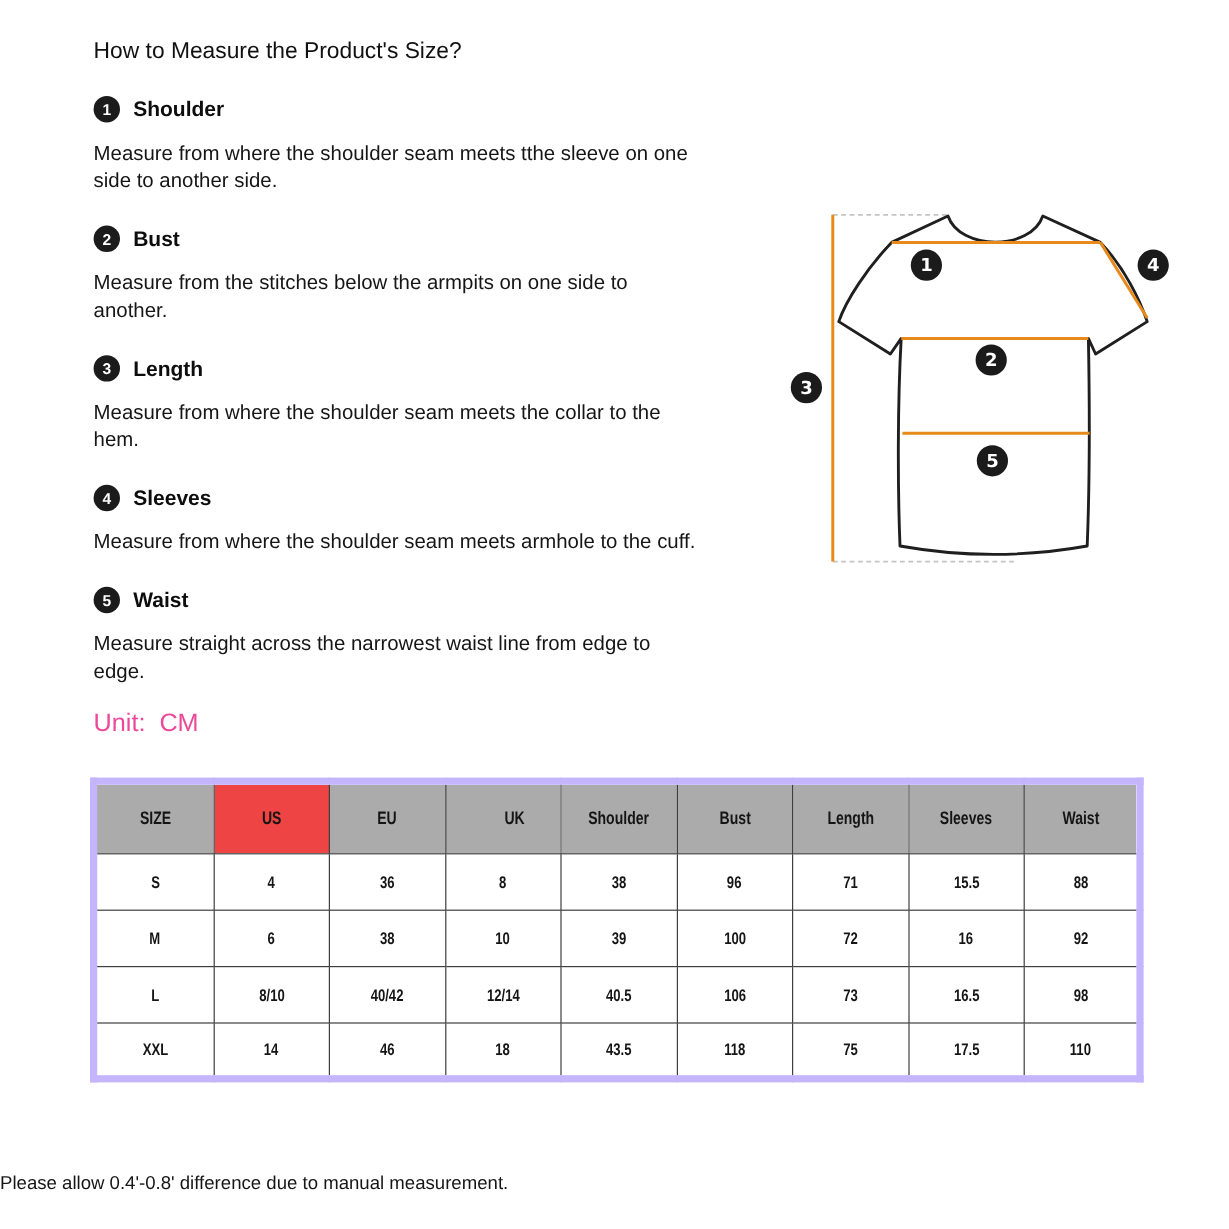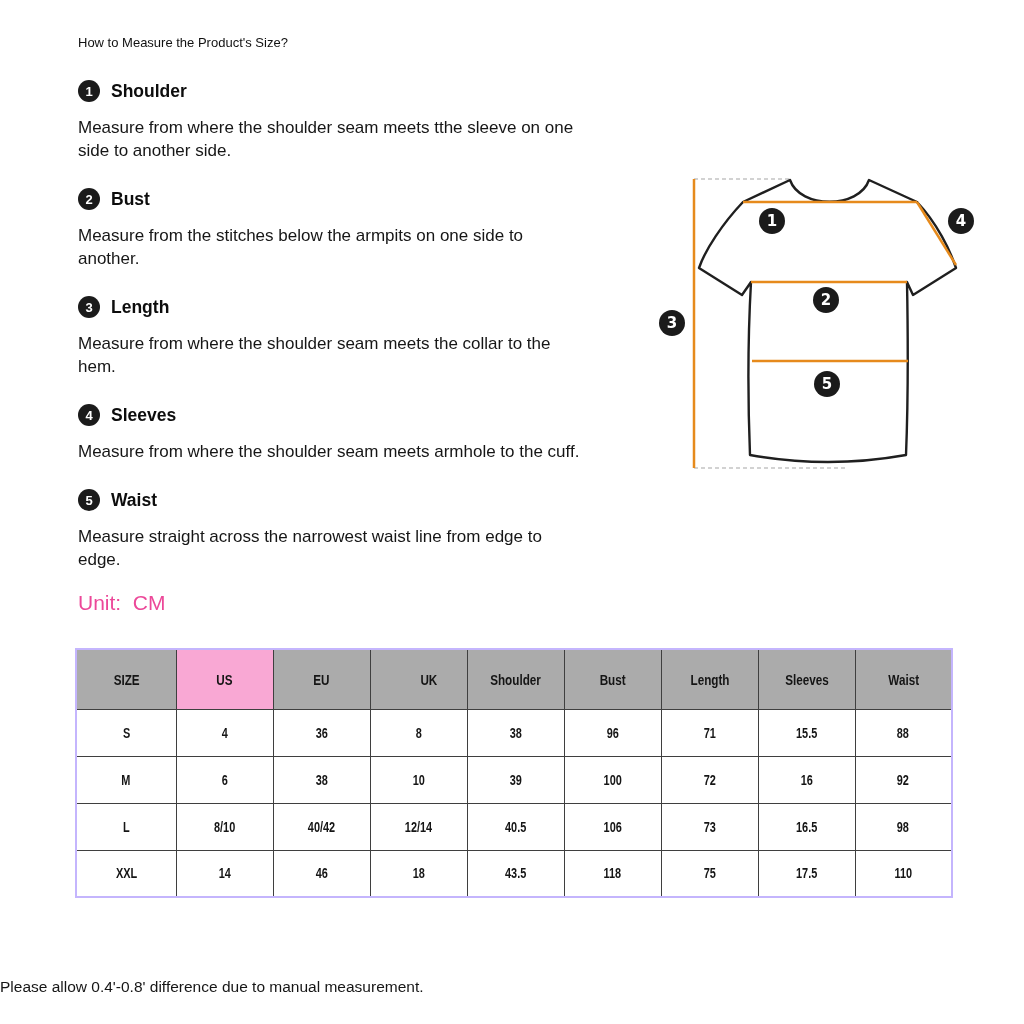--- a/index.html
+++ b/index.html
@@ -5,39 +5,39 @@
   * { margin:0; padding:0; box-sizing:border-box; }
   html,body { width:1024px; height:1024px; }
   body {
     position:relative;
     background:#ffffff;
     color:#111111;
     font-family:"Liberation Sans","DejaVu Sans",sans-serif;
     overflow:hidden;
   }
   .content { position:absolute; left:78px; top:32px; width:540px; }
-  .page-title { font-size:13px; font-weight:400; line-height:22px; color:#111; }
+  .page-title { font-size:19px; font-weight:400; line-height:22px; color:#111; }
   .section { margin-top:26px; }
   .sec-head { display:flex; align-items:center; gap:11px; margin-bottom:14px; }
   .badge {
     width:22px; height:22px; border-radius:50%;
     background:#1b1b1b; color:#fff;
     display:inline-flex; align-items:center; justify-content:center;
     font-size:13px; font-weight:700; flex:0 0 auto;
   }
   .sec-label { font-size:17.5px; font-weight:700; color:#0d0d0d; }
   .sec-desc { width:505px; font-size:17px; line-height:23px; color:#161616; }
   .unit-label { margin-top:20px; font-size:21px; font-weight:400; color:#ec4899; white-space:pre; }
 
   .diagram { position:absolute; left:645px; top:155px; width:365px; height:330px; }
 
   .size-table {
     position:absolute; left:75px; top:648px; width:878px;
     border-collapse:collapse; table-layout:fixed;
-    border:2px solid #c4b5fd;
+    border:6px solid #c4b5fd;
   }
   .size-table th, .size-table td {
     border:1px solid #3f3f3f; text-align:center; vertical-align:middle;
     font-weight:700; color:#151515; padding:0; overflow:hidden;
   }
   .size-table th { height:60px; background:#ababab; font-size:15px; }
   .size-table td { height:47px; background:#ffffff; font-size:14px; }
   .size-table th:first-child { width:100px; }
   .cond { display:inline-block; transform:scaleX(0.78); transform-origin:center center; white-space:nowrap; }
 
@@ -139,21 +139,21 @@
         <circle class="marker-dot" cx="182" cy="229" r="13" fill="#1b1b1b"></circle>
         <text class="marker-num" x="182" y="234">5</text>
       </g>
     </svg>
   </div>
 
   <table class="size-table">
     <thead>
       <tr id="thead-row">
           <th style="background: rgb(171, 171, 171);"><span class="cond">SIZE</span></th>
-          <th style="background: #f9a8d4; margin-left: 40px;"><span class="cond">US</span></th>
+          <th style="background: #ef4444; margin-left: 40px;"><span class="cond">US</span></th>
           <th style="background: rgb(171, 171, 171); margin-left: 45px;"><span class="cond">EU</span></th>
           <th style="background: rgb(171, 171, 171); padding-left: 20px;"><span class="cond">UK</span></th>
           <th style="background: rgb(171, 171, 171);"><span class="cond">Shoulder</span></th>
           <th style="background: rgb(171, 171, 171);"><span class="cond">Bust</span></th>
           <th style="background: rgb(171, 171, 171);"><span class="cond">Length</span></th>
           <th style="background: rgb(171, 171, 171);"><span class="cond">Sleeves</span></th>
           <th style="background: rgb(171, 171, 171);"><span class="cond">Waist</span></th>
         </tr>
     </thead>
     <tbody id="table-body">

